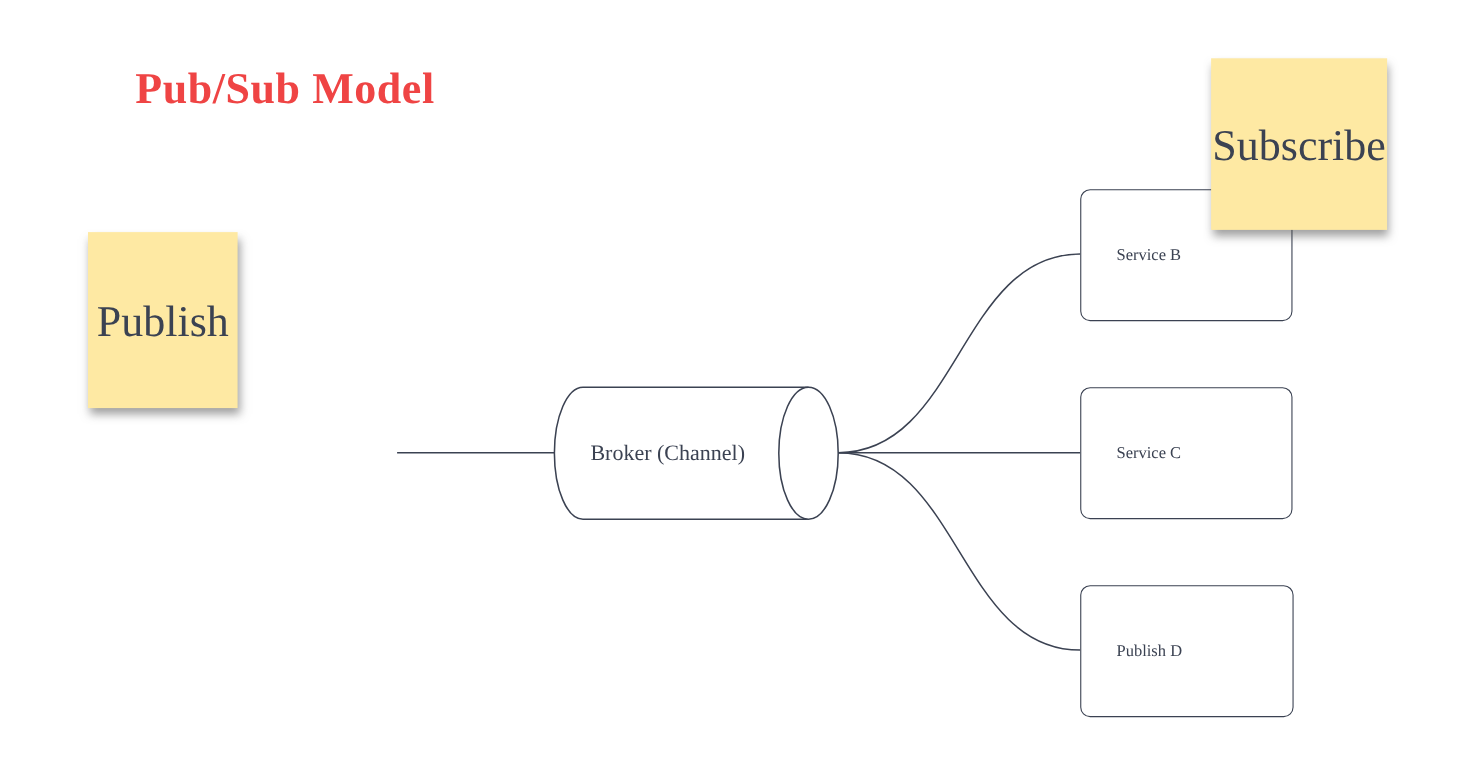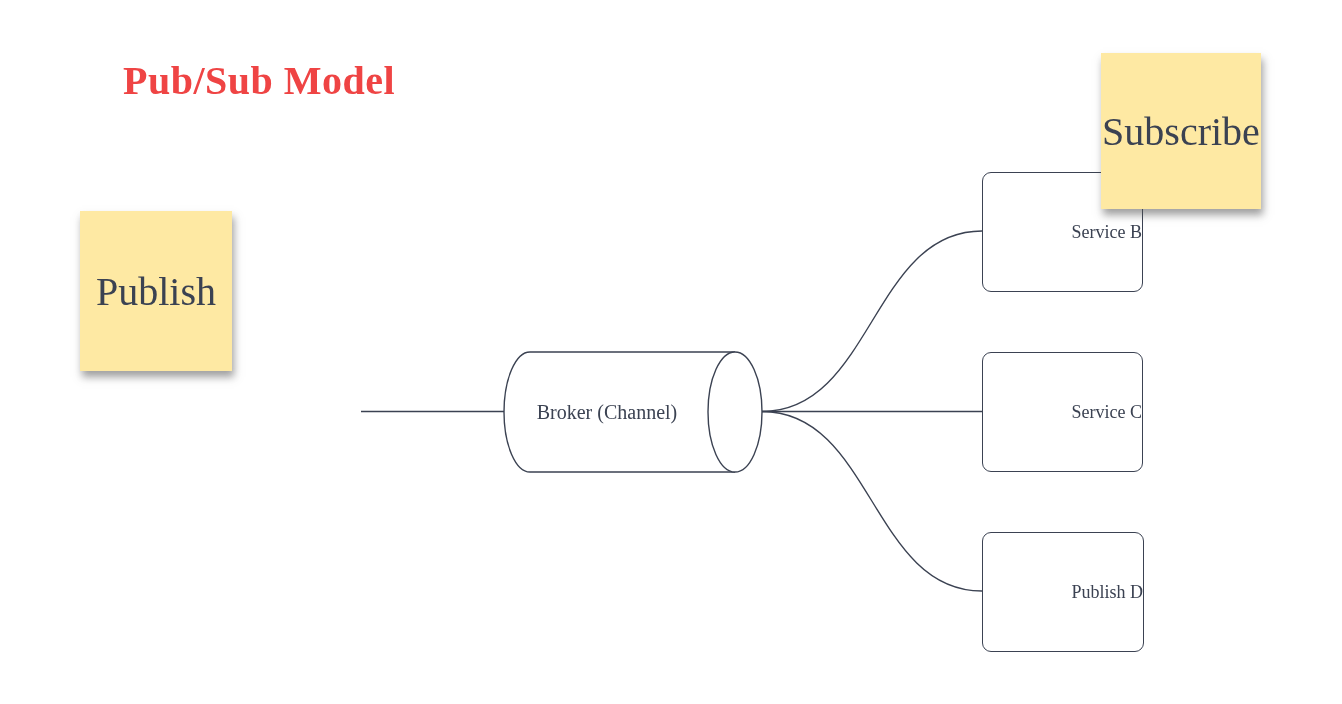--- a/index.html
+++ b/index.html
@@ -20,43 +20,44 @@
   .wire{stroke:var(--stroke,#3b4252);stroke-width:1.4;fill:none;}
   .wire-fill{stroke:var(--stroke,#3b4252);stroke-width:1.4;fill:#fff;}
   .shape-fill{fill:#fff;stroke:none;}
   .title{
     position:absolute;left:123px;top:57px;
     font-size:40px;font-weight:700;color:#ef4444;
     letter-spacing:.5px;white-space:nowrap;
   }
   .node{
     position:absolute;
-    display:flex;align-items:center;justify-content:flex-end;
+    display:flex;align-items:center;justify-content:flex-start;
     background:#fff;
     border:1.4px solid var(--stroke,#3b4252);
     border-radius:9px;
-    font-size:18px;color:var(--text,#3b4252);
+    font-size:15px;color:var(--text,#3b4252);
     white-space:nowrap;
     z-index:2;
+    padding-left:32px;
   }
   .broker-label{
     position:absolute;left:505px;top:353px;width:204px;height:118px;
     display:flex;align-items:center;justify-content:center;
     font-size:20px;color:var(--text,#3b4252);
     white-space:nowrap;z-index:2;border-radius:20px;
   }
   .note{
     position:absolute;
     background:var(--note-fill,#fee9a3);
     display:flex;align-items:center;justify-content:center;
     font-size:40px;color:var(--text,#3b4252);
     box-shadow:2px 6px 8px rgba(80,80,80,.55);
     z-index:5;white-space:nowrap;
   }
-  #note-publish{left:80px;top:211px;width:152px;height:160px;}
+  #note-publish{left:80px;top:211px;width:136px;height:160px;}
   #note-subscribe{left:1101px;top:53px;width:160px;height:156px;text-align:center;}
   #service-a{left:200px;top:352px;width:161px;height:118px;}
   #service-b{left:982px;top:172px;width:159px;height:118px;}
   #service-c{left:982px;top:352px;width:159px;height:118px;}
   #service-d{left:982px;top:532px;width:160px;height:118px;}
 </style>
 </head>
 <body>
 
 <div class="canvas">

